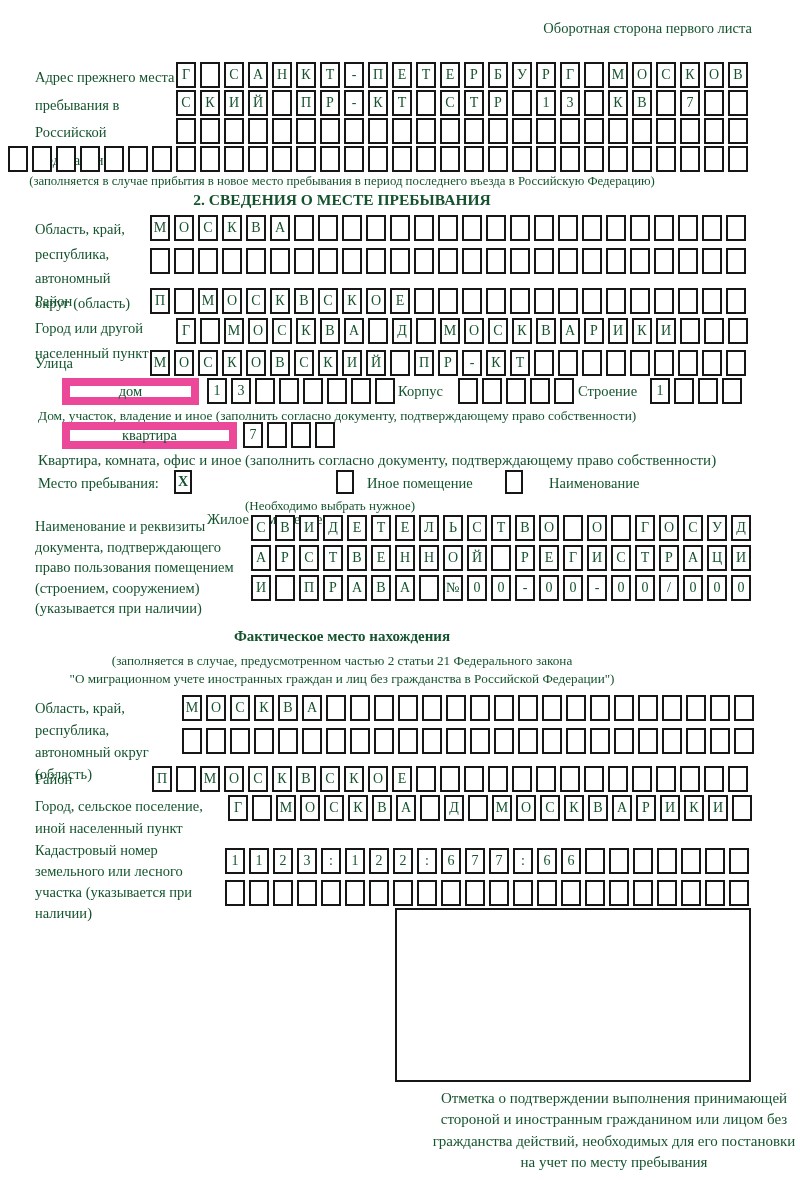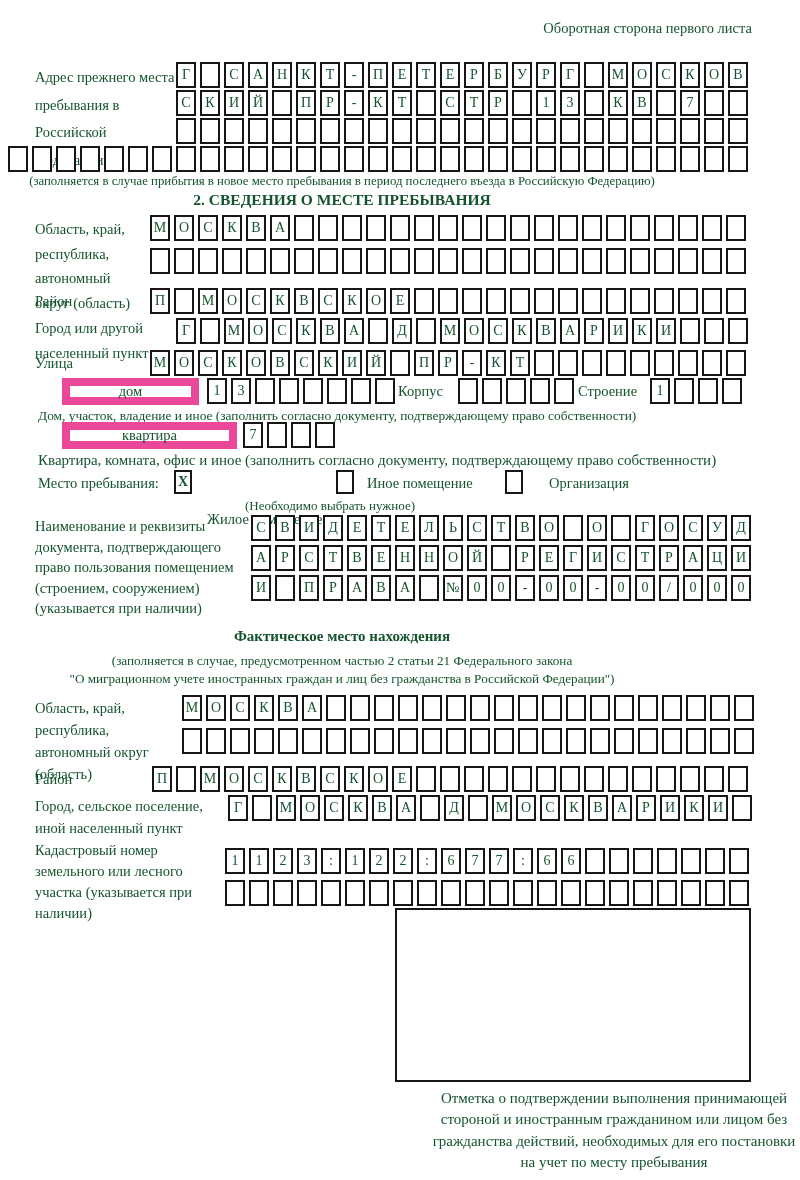--- a/index.html
+++ b/index.html
@@ -319,21 +319,21 @@
       <span class="cell"></span>
     </div>
   <div class="note" style="left:38px;top:452px;font-size:15px;">Квартира, комната, офис и иное (заполнить согласно документу, подтверждающему право собственности)</div>
 
   <div class="lbl" style="left:38px;top:473px;">Место пребывания:</div>
   <div class="checkbox" style="left:174px;top:470px;">X</div>
   <div class="lbl" style="left:207px;top:473px;margin-top:36px;">Жилое помещение</div>
   <div class="checkbox" style="left:336px;top:470px;"></div>
   <div class="lbl" style="left:367px;top:473px;">Иное помещение</div>
   <div class="checkbox" style="left:505px;top:470px;"></div>
-  <div class="lbl" style="left:549px;top:473px;">Организация</div>
+  <div class="lbl" style="left:549px;top:473px;">Наименование</div>
   <div class="note" style="left:180px;top:498px;width:300px;text-align:center;font-size:13px;">(Необходимо выбрать нужное)</div>
 
   <div class="lbl" style="left:35px;top:516px;width:215px;line-height:20.5px;">Наименование и реквизиты документа, подтверждающего право пользования помещением (строением, сооружением) (указывается при наличии)</div>
   <div class="cellrow" style="left:251px;top:515px">
       <span class="cell">С</span>
       <span class="cell">В</span>
       <span class="cell">И</span>
       <span class="cell">Д</span>
       <span class="cell">Е</span>
       <span class="cell">Т</span>

